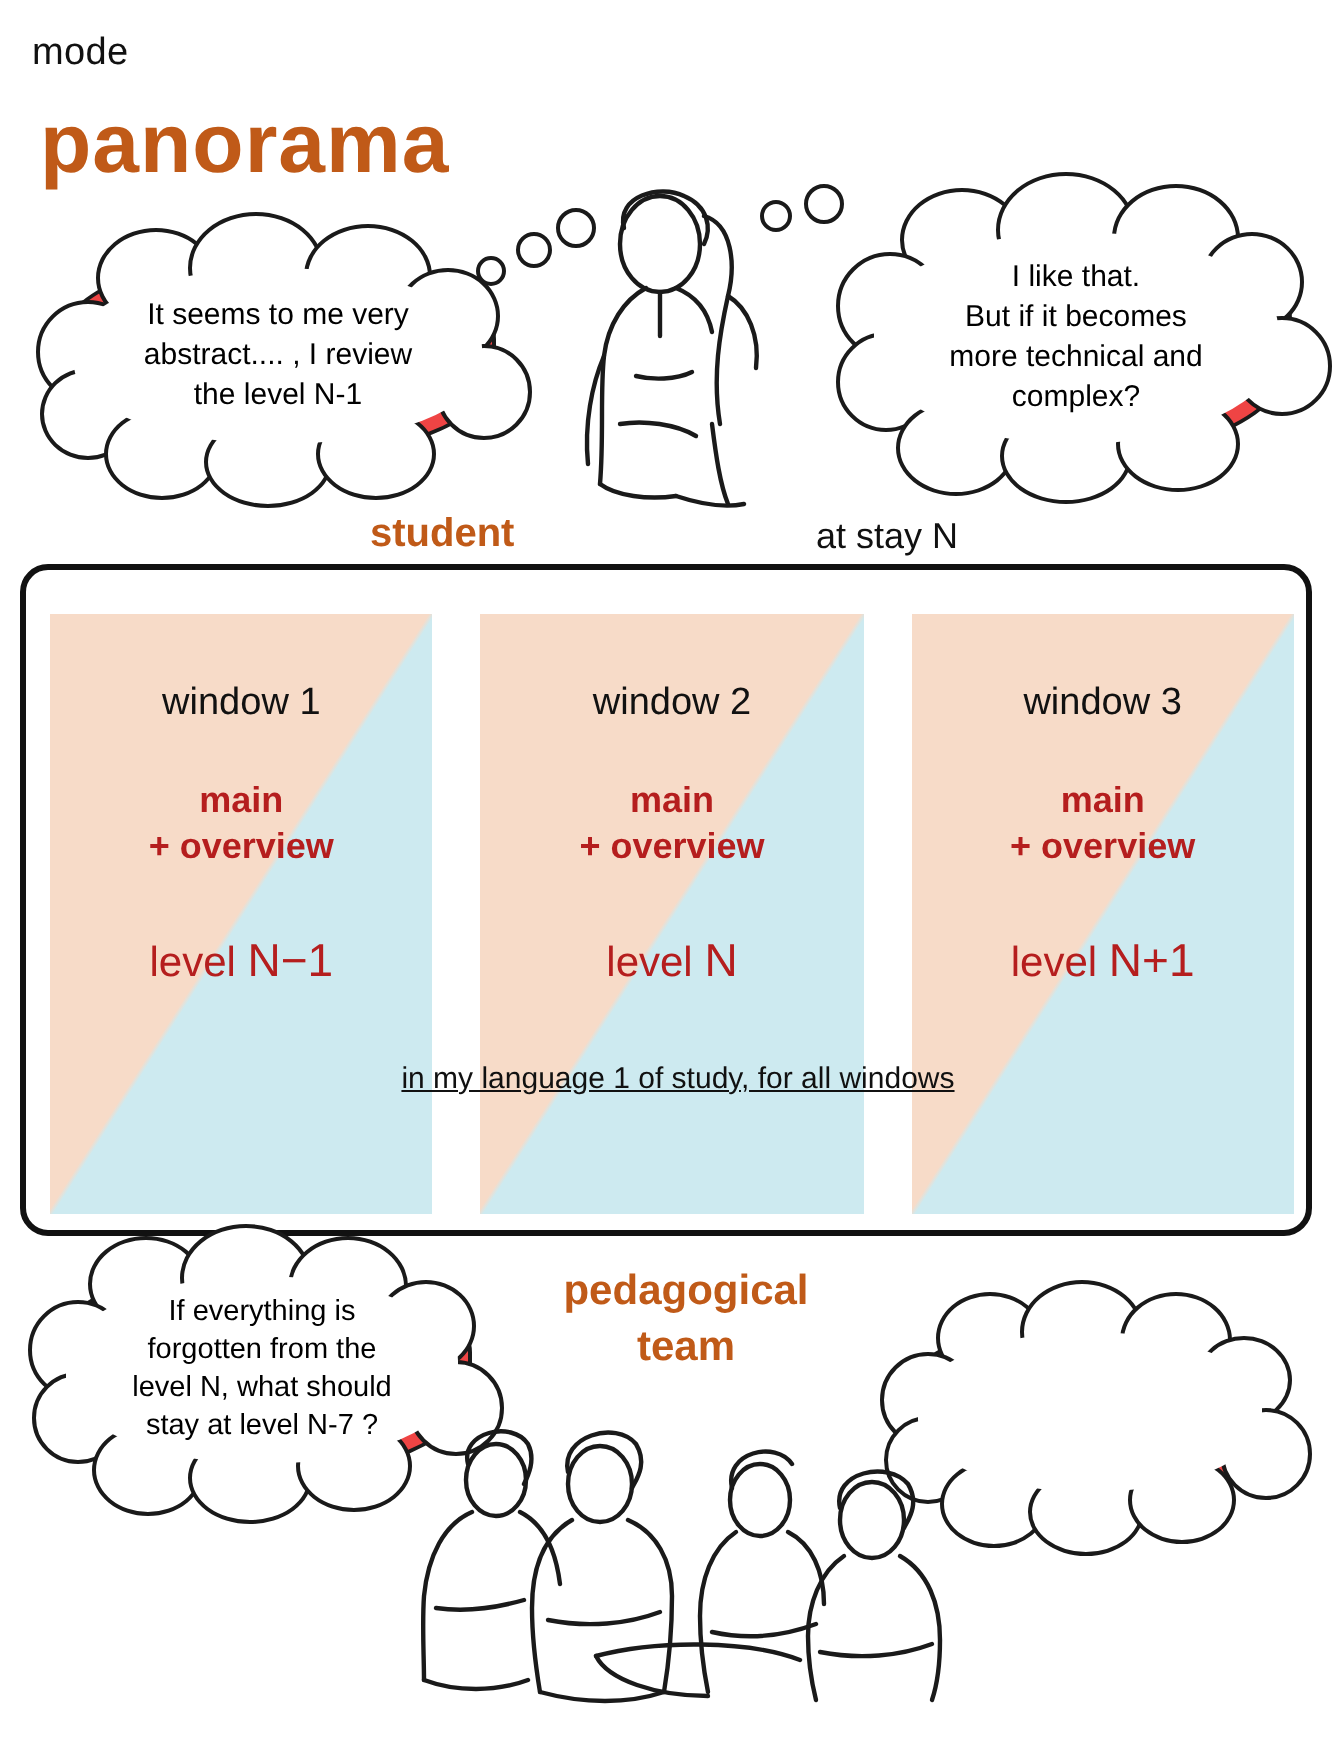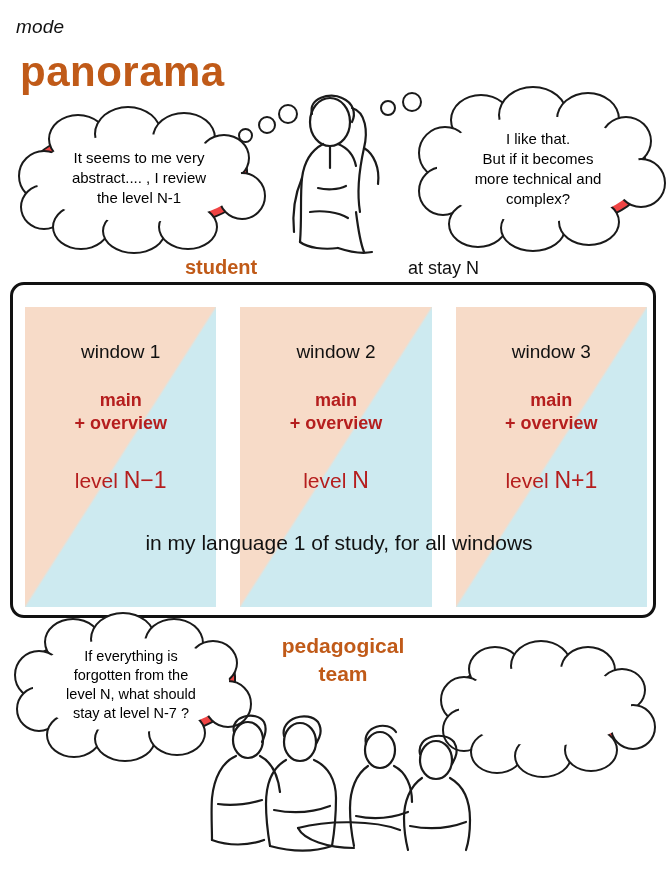--- a/index.html
+++ b/index.html
@@ -17,21 +17,20 @@
   }
 
   
   .mode-label {
     position: absolute;
     left: 16px;
     top: 16px;
     font-size: 19px;
     color: #111;
     letter-spacing: 0.2px;
-    font-style: italic;
   }
   .panorama-title {
     position: absolute;
     left: 20px;
     top: 48px;
     font-size: 42px;
     font-weight: bold;
     color: #c05a18;
     letter-spacing: 0.5px;
   }
@@ -191,22 +190,23 @@
     font-size: 21px;
     color: #b51e1e;
   }
   .win-level b { font-size: 23px; font-weight: normal; }
 
   .panel-footer {
     position: absolute;
     left: 12px; right: 0;
     top: 246px;
     text-align: center;
-    font-size: 21px;
+    font-size: 15px;
     color: #111;
+    text-decoration: underline;
   }
 
   
   .team-caption {
     position: absolute;
     left: 258px;
     top: 632px;
     width: 170px;
     text-align: center;
     font-size: 21px;

